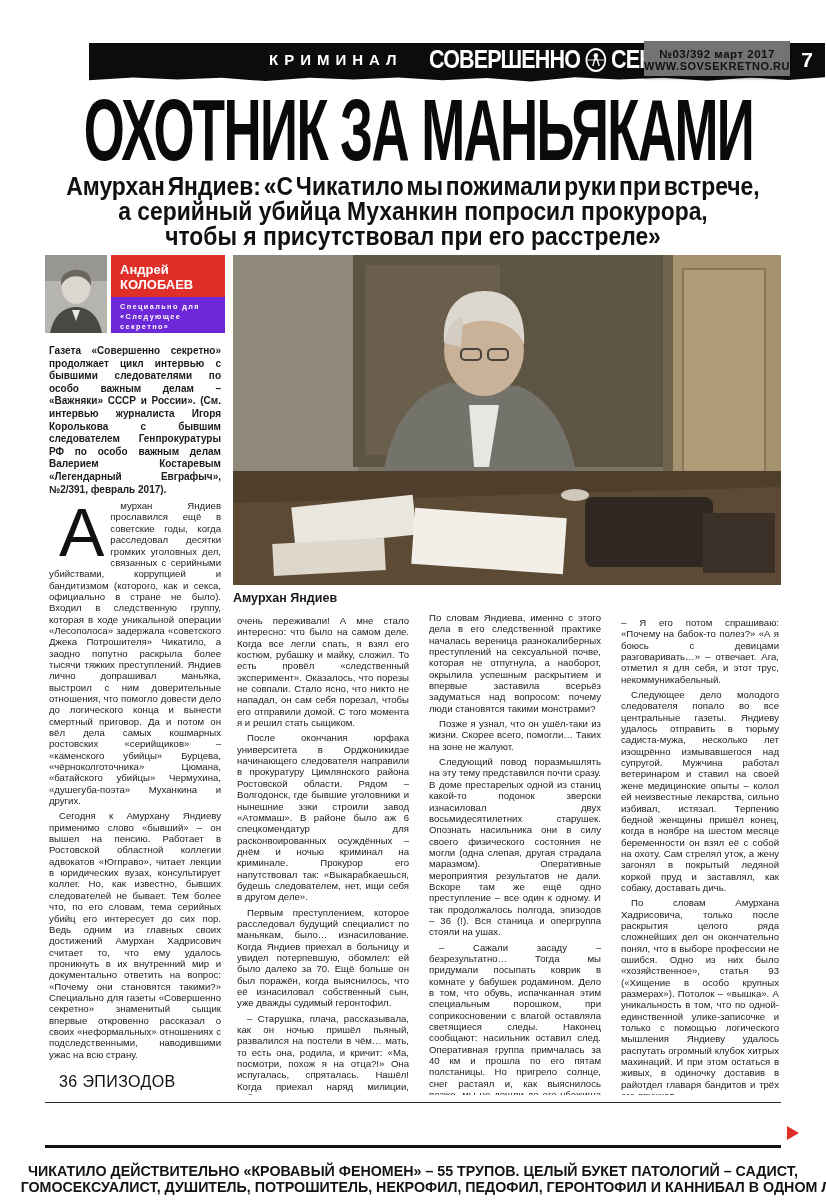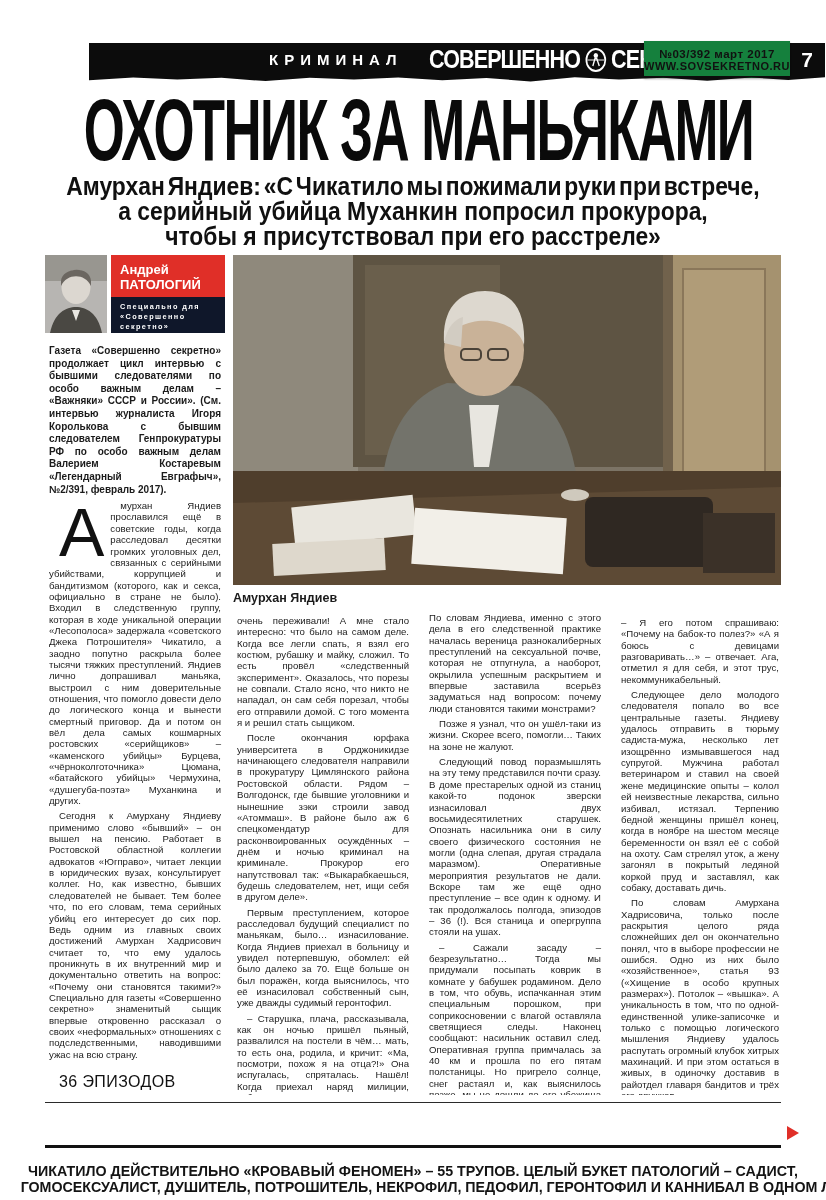--- a/index.html
+++ b/index.html
@@ -8,21 +8,21 @@
 
   
   .topbar{position:absolute;left:45px;top:43px;width:736px;height:33px;background:#0c0c0c;margin-left:44px;}
   .topbar::after{content:"";position:absolute;left:0;top:100%;width:100%;height:6px;background:#0c0c0c;
     clip-path:polygon(0 0,100% 0,100% 20%,95% 65%,90% 25%,84% 80%,78% 30%,72% 60%,66% 20%,60% 90%,54% 35%,48% 70%,42% 25%,36% 60%,30% 30%,24% 85%,18% 30%,12% 60%,6% 25%,0 70%);}
   .section-label{position:absolute;left:180px;top:0;height:100%;display:flex;align-items:center;
     color:#fff;font-weight:bold;font-size:15px;letter-spacing:6px;}
   .masthead{position:absolute;left:340px;top:0;height:100%;display:flex;align-items:center;gap:5px;
     color:#fff;font-weight:bold;font-size:25px;letter-spacing:-1px;transform:scaleX(.86);transform-origin:left center;white-space:nowrap;}
   .emblem{width:26px;height:26px;flex:0 0 auto;}
-  .infobox{position:absolute;left:555px;top:-2px;width:146px;height:37px;background:#15803d;
+  .infobox{position:absolute;left:555px;top:-2px;width:146px;height:37px;background:#737373;
     display:flex;flex-direction:column;align-items:center;justify-content:center;color:#111;
     box-shadow:0 1px 2px rgba(0,0,0,.35);}
   .infobox .iss{font-weight:bold;font-size:11.5px;letter-spacing:.5px;}
   .infobox .url{font-weight:bold;font-size:11px;letter-spacing:.5px;}
   .pagenum{position:absolute;right:0;top:0;width:36px;height:100%;display:flex;align-items:center;justify-content:center;
     color:#fff;font-weight:bold;font-size:21px;}
 
   
   .headline{position:absolute;left:0;top:86px;width:826px;text-align:center;height:80px;}
   .headline span{display:inline-block;white-space:nowrap;font-weight:bold;font-size:66px;letter-spacing:-2px;
@@ -40,21 +40,21 @@
   .col1{left:45px;height:842px;}
   .col2{left:233px;top:611px;height:484px;}
   .col3{left:425px;top:608px;height:487px;}
   .col4{left:617px;top:613px;width:166px;height:482px;}
 
   
   .author-box{display:flex;width:180px;height:78px;margin-bottom:12px;}
   .portrait{width:62px;height:78px;flex:0 0 auto;}
   .author-labels{flex:1;display:flex;flex-direction:column;margin-left:4px;}
   .label-red{background:var(--red);color:#fff;font-weight:bold;font-size:13px;line-height:15px;padding:7px 0 5px 9px;}
-  .label-black{background:#0f172a;color:#fff;font-weight:bold;font-size:7.3px;letter-spacing:1.4px;
+  .label-black{background:#6d28d9;color:#fff;font-weight:bold;font-size:7.3px;letter-spacing:1.4px;
     line-height:10px;padding:5px 0 0 9px;flex:1;}
 
   .lede{font-weight:bold;font-size:10px;line-height:12.6px;margin:0 0 12px 0;}
 
   .dropcap-para{margin:0;}
   .dropcap{float:left;font-size:68px;line-height:56px;padding:4px 6px 0 0;font-weight:normal;color:#111;}
 
   .section-heading{font-weight:normal;font-size:16px;letter-spacing:.4px;margin:16px 0 8px 14px;text-align:left;color:#111;}
 
   
@@ -109,25 +109,25 @@
         <rect width="62" height="78" fill="#b7b5b2"></rect>
         <rect width="62" height="26" fill="#989690"></rect>
         <ellipse cx="31" cy="32" rx="14.5" ry="17" fill="#dcd7d0"></ellipse>
         <path d="M16,26 C17,12 45,10 46,26 L46,31 C40,18 22,18 16,31 Z" fill="#6b6660"></path>
         <path d="M5,78 C9,58 21,52 31,52 C41,52 53,58 57,78 Z" fill="#4a4843"></path>
         <polygon points="27,55 35,55 31,66" fill="#e9e7e2"></polygon>
       </svg>
       <div class="author-labels">
         <div class="label-red">
           <span>Андрей</span><br>
-          <span>ПАТОЛОГИЙ</span>
+          <span>КОЛОБАЕВ</span>
         </div>
         <div class="label-black">
           <span>Специально для</span><br>
-          <span>«Совершенно секретно»</span>
+          <span>«Следующее секретно»</span>
         </div>
       </div>
     </div>
     <p class="lede">Газета «Совершенно секретно» продолжает цикл интервью с бывшими следователями по особо важным делам – «Важняки» СССР и России». (См. интервью журналиста Игоря Королькова с бывшим следователем Генпрокуратуры РФ по особо важным делам Валерием Костаревым «Легендарный Евграфыч», №2/391, февраль 2017).</p>
     <p class="dropcap-para"><span class="dropcap">А</span><span>мурхан Яндиев прославился ещё в советские годы, когда расследовал десятки громких уголовных дел, связанных с серийными убийствами, коррупцией и бандитизмом (которого, как и секса, официально в стране не было). Входил в следственную группу, которая в ходе уникальной операции «Лесополоса» задержала «советского Джека Потрошителя» Чикатило, а заодно попутно раскрыла более тысячи тяжких преступлений. Яндиев лично допрашивал маньяка, выстроил с ним доверительные отношения, что помогло довести дело до логического конца и вынести смертный приговор. Да и потом он вёл дела самых кошмарных ростовских «серийщиков» – «каменского убийцы» Бурцева, «чёрноколготочника» Цюмана, «батайского убийцы» Чермухина, «душегуба-поэта» Муханкина и других.</span></p>
     <div class="indent-all">
         <p>Сегодня к Амурхану Яндиеву применимо слово «бывший» – он вышел на пенсию. Работает в Ростовской областной коллегии адвокатов «Югправо», читает лекции в юридических вузах, консультирует коллег. Но, как известно, бывших следователей не бывает. Тем более что, по его словам, тема серийных убийц его интересует до сих пор. Ведь одним из главных своих достижений Амурхан Хадрисович считает то, что ему удалось проникнуть в их внутренний мир и документально ответить на вопрос: «Почему они становятся такими?» Специально для газеты «Совершенно секретно» знаменитый сыщик впервые откровенно рассказал о своих «неформальных» отношениях с подследственными, наводившими ужас на всю страну.</p>
       </div>
     <h2 class="section-heading">36 ЭПИЗОДОВ</h2>
     <div>

